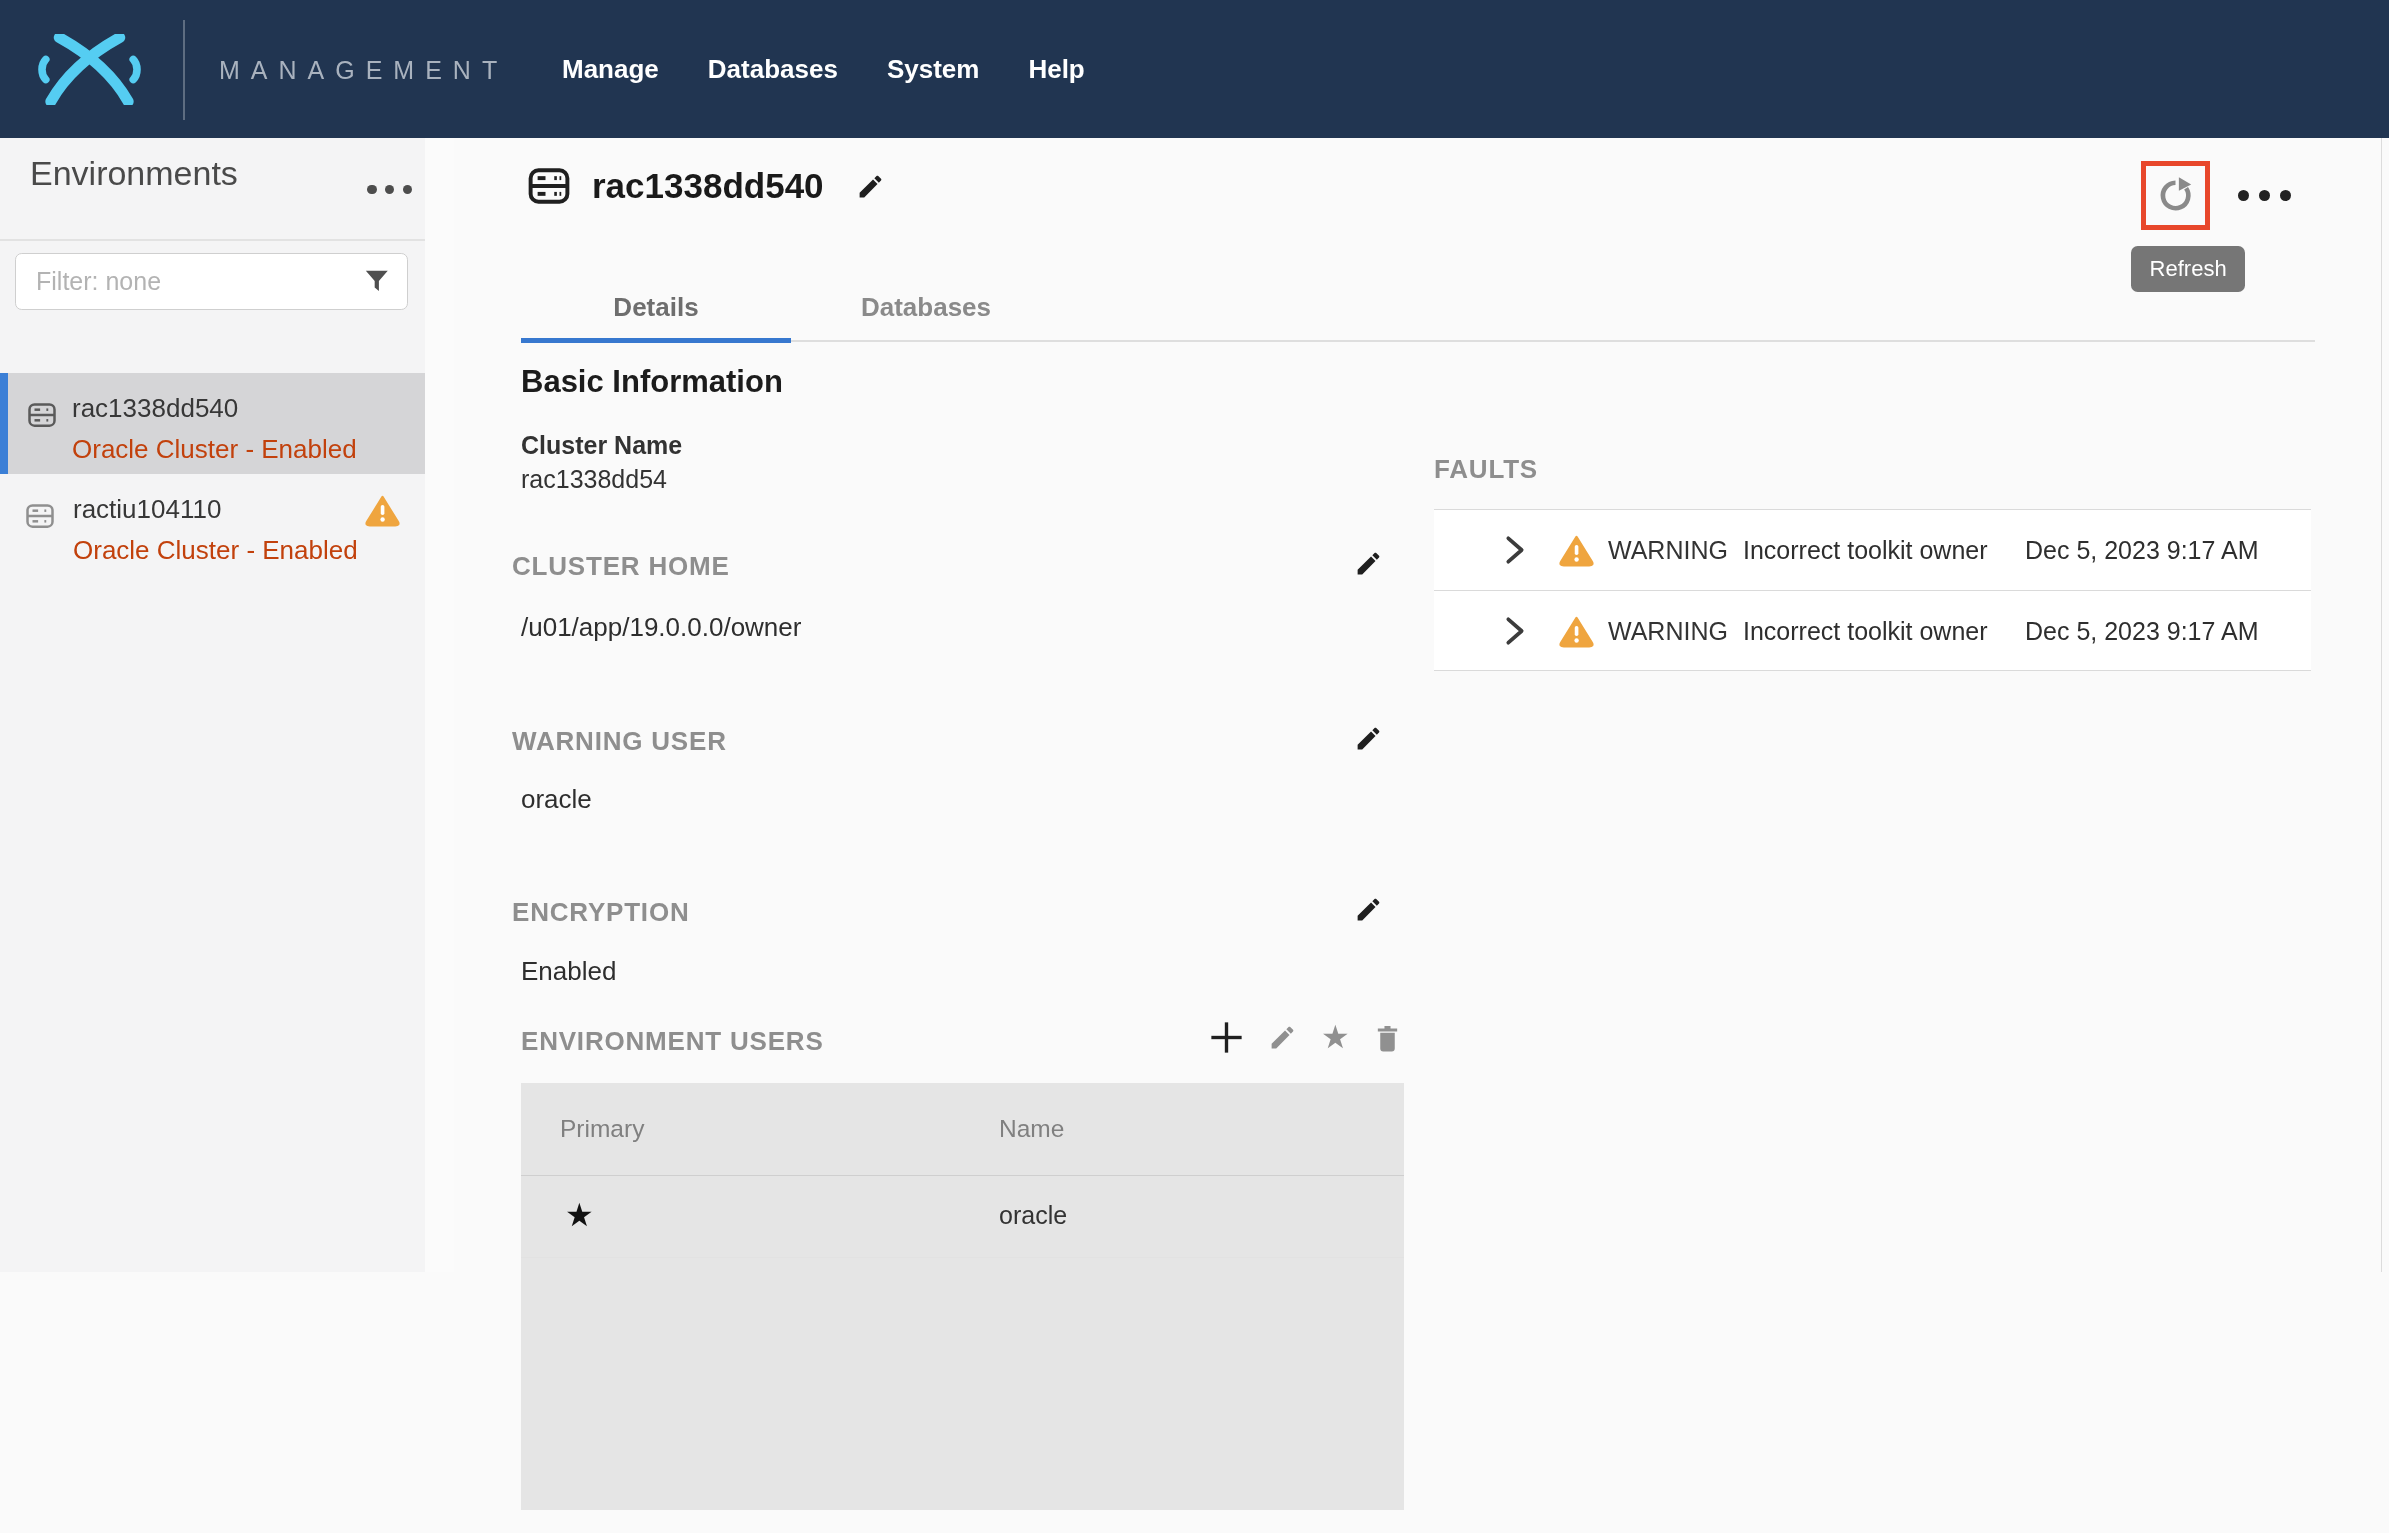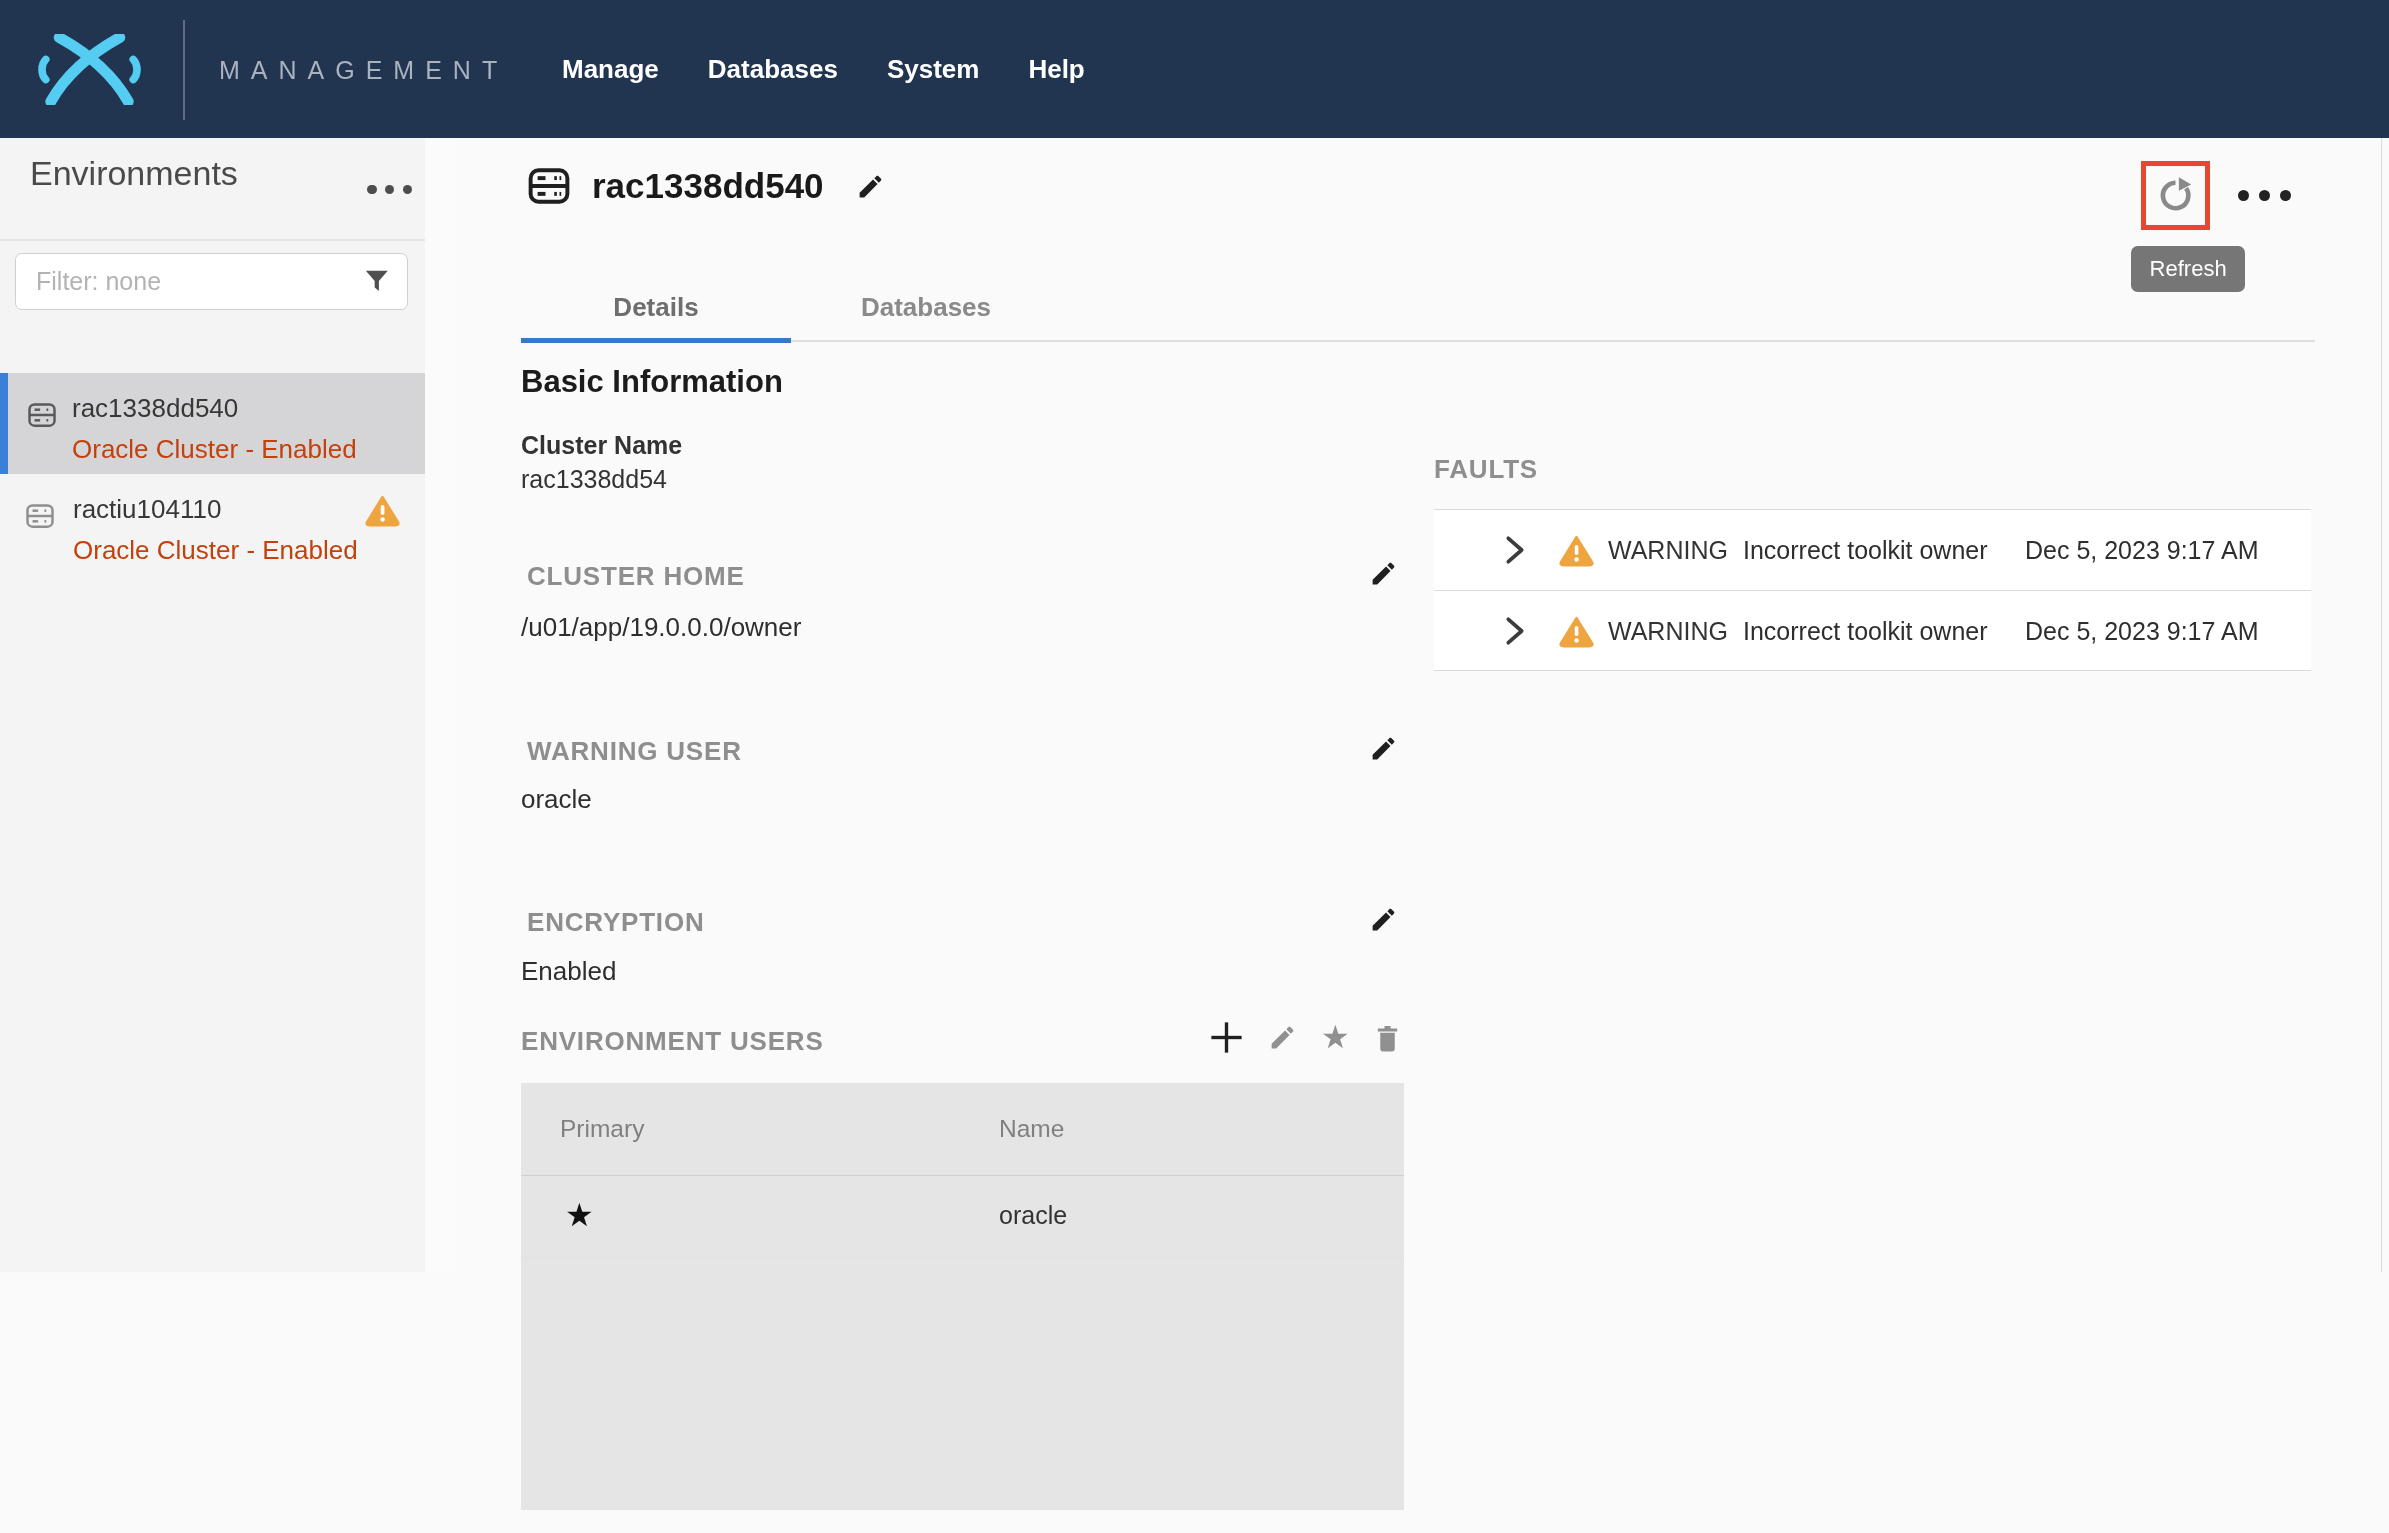--- a/index.html
+++ b/index.html
@@ -65,21 +65,21 @@
          font-size:26px; font-weight:bold; cursor:pointer; }
   .tab-details { left:0; color:#6e6e6e; }
   .tab-databases { left:270px; color:#8a8a8a; }
   .tab-underline { position:absolute; left:0; bottom:-3.4px; width:270px; height:5.9px; background:#3778cf; }
 
   .section-title { position:absolute; left:67px; top:226px; font-size:31px; font-weight:bold; color:#1c1c1c; }
 
   .cn-label { position:absolute; left:67px; top:293px; font-size:25px; font-weight:bold; color:#333; }
   .cn-value { position:absolute; left:67px; top:327px; font-size:25px; color:#333; }
 
-  .field-row { position:absolute; left:73px; width:883px; height:37px;margin-top:10px; }
+  .field-row { position:absolute; left:58px; width:883px; height:37px; }
   .f-label { font-size:26px; font-weight:bold; color:#8e8e8e; letter-spacing:0.8px; }
   .field-row .edit-pencil { position:absolute; right:11.8px; top:-1.7px; }
   .f-value { position:absolute; left:67px; font-size:26px; color:#2e2e2e; }
 
   .env-users-row { position:absolute; left:67px; top:888px; width:883px; height:42px; }
   .users-toolbar { position:absolute; right:1.7px; top:-6.7px; display:flex; align-items:center; gap:23.6px; }
   .tool-icon { width:29px; height:29px; color:#909090; cursor:pointer; }
   .tool-plus { width:37px; height:37px; color:#1f1f1f; }
   .tool-star { font-size:32px; color:#909090; line-height:29px; cursor:pointer; }
 

